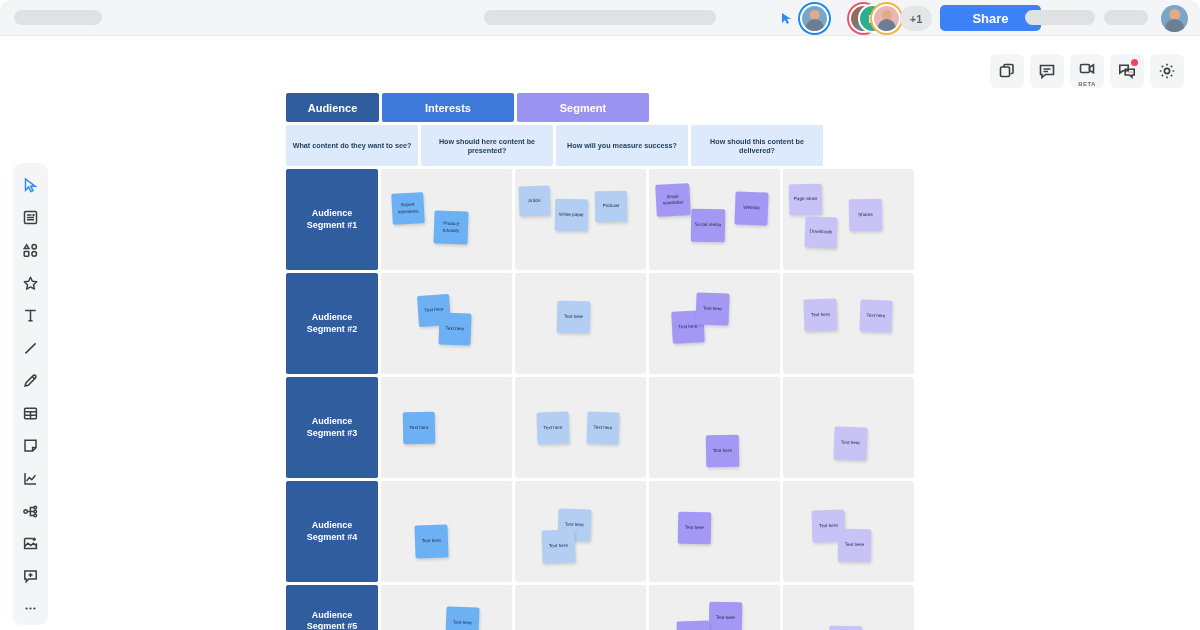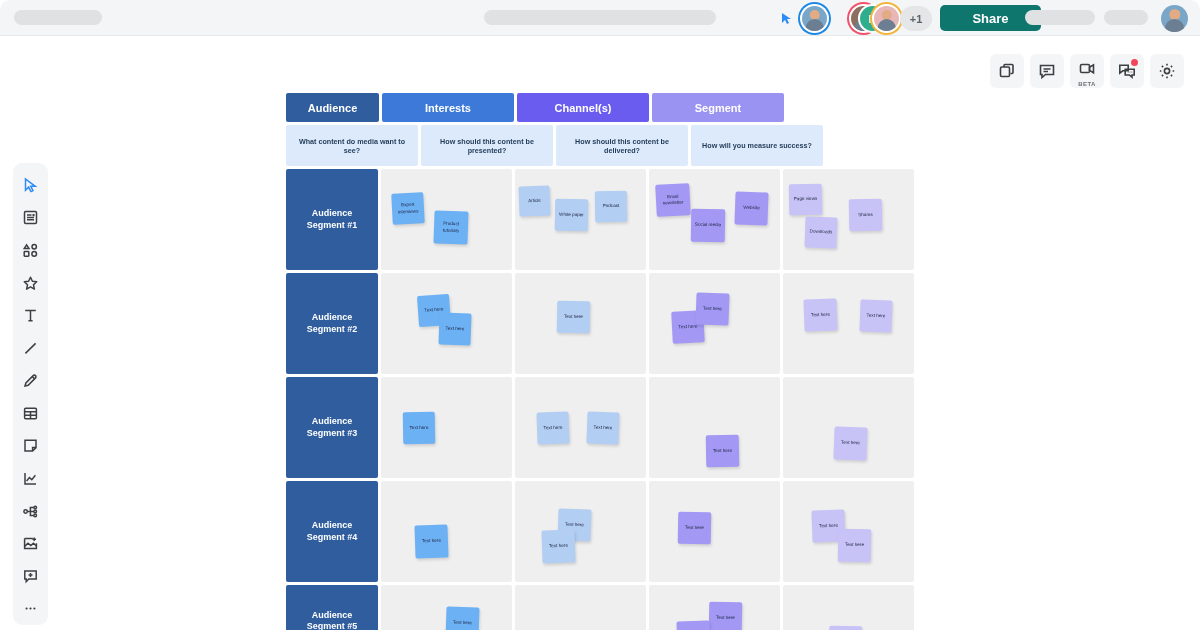--- a/index.html
+++ b/index.html
@@ -60,21 +60,21 @@
   #av-more {
     position: absolute; left: 900px; top: 6px;
     width: 32px; height: 25px; border-radius: 13px;
     background: #e4e6e8; color: #5d6468;
     display: flex; align-items: center; justify-content: center;
     font-size: 11px; font-weight: 700;
   }
   #share-btn {
     position: absolute; left: 940px; top: 5px;
     width: 101px; height: 26px; border-radius: 5px;
-    background: #0f766e; color: #fff;
+    background: #3b82f6; color: #fff;
     font-size: 13px; font-weight: 700;
     display: flex; align-items: center; justify-content: center;
     border: none; cursor: pointer;
     font-family: "Liberation Sans", sans-serif;
   }
   #av-self { left: 1161px; top: 5px; width: 27px; height: 27px; background:#7aa6c8; }
 
   
   #right-tools {
     position: absolute; right: 16px; top: 54px;
@@ -331,28 +331,27 @@
       <circle cx="8.5" cy="8.5" r="1.1" fill="#3c4043" stroke="none"></circle>
       <circle cx="12.4" cy="8.5" r="1.1" fill="#3c4043" stroke="none"></circle>
     </svg>
   </div>
 </div>
 
 <div id="board">
   <div id="hdr-row">
       <div class="hdr col-aud" style="background: rgb(47, 93, 158);">Audience</div>
       <div class="hdr col-std" style="background: rgb(60, 121, 216);">Interests</div>
-      <div class="hdr col-std" style="background: rgb(107, 92, 240);">Channel(s)</div>
       <div class="hdr col-std" style="background: rgb(155, 147, 242);">Segment</div>
     </div>
   <div id="sub-row">
-      <div class="sub col-std">What content do media want to see?</div>
-      <div class="sub col-std">How should this content be presented?</div>
+      <div class="sub col-std">What content do they want to see?</div>
+      <div class="sub col-std">How should here content be presented?</div>
+      <div class="sub col-std">How will you measure success?</div>
       <div class="sub col-std">How should this content be delivered?</div>
-      <div class="sub col-std">How will you measure success?</div>
     </div>
   <div id="grid">
       <div class="grid-row">
         <div class="aud-cell" style="height: 101px;">Audience<br>Segment #1</div>
         <div class="cell" style="height: 101px;">
           <div class="note" style="left: 11px; top: 24px; width: 32px; height: 31px; background: rgb(109, 177, 245); transform: rotate(-3deg);">Expert interviews</div>
           <div class="note" style="left: 53px; top: 42px; width: 34px; height: 33px; background: rgb(109, 177, 245); transform: rotate(2deg);">Product tutorials</div>
         </div>
         <div class="cell" style="height: 101px;">
           <div class="note" style="left: 4px; top: 17px; width: 31px; height: 30px; background: rgb(179, 206, 243); transform: rotate(-2deg);">Article</div>

